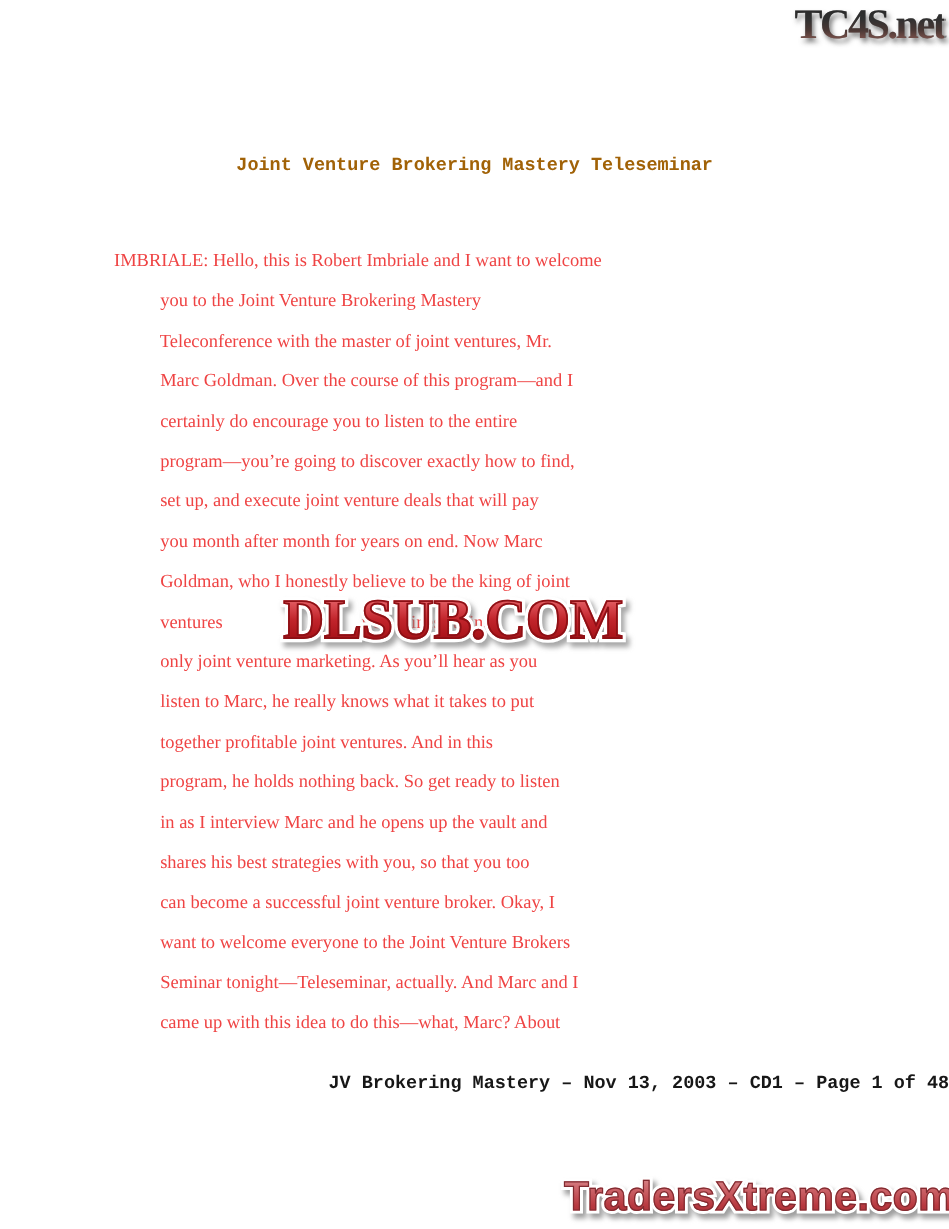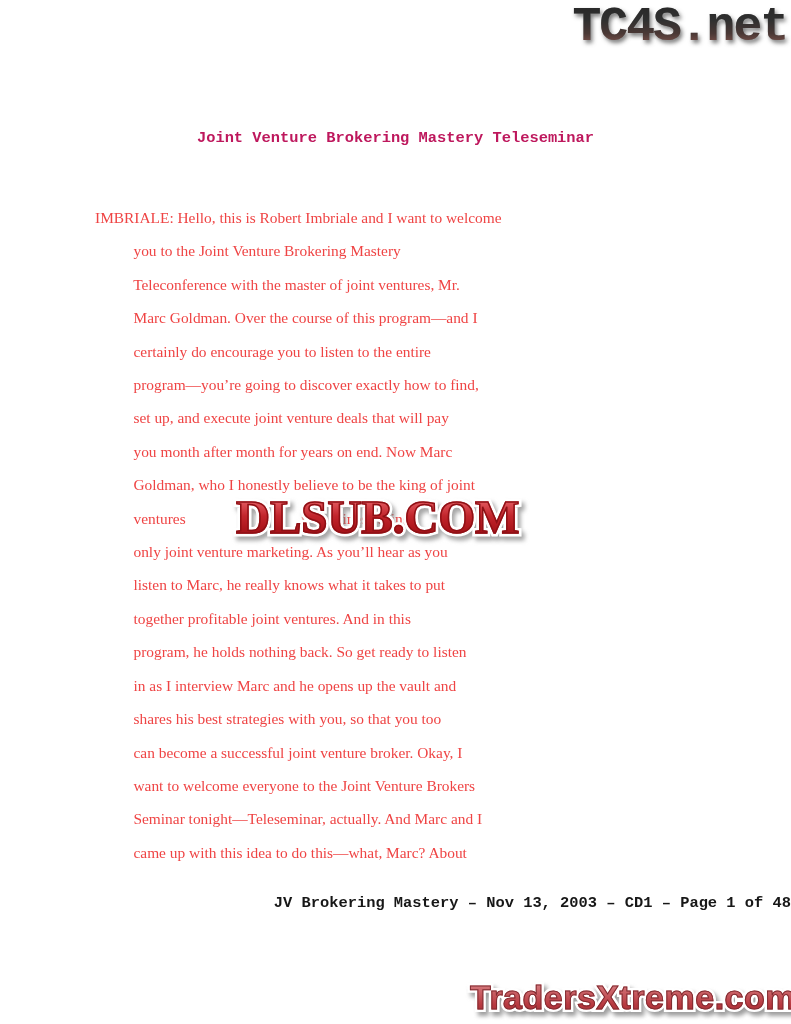--- a/index.html
+++ b/index.html
@@ -7,41 +7,41 @@
     position:relative;
     width:791px;height:1024px;
     background:#ffffff;
     overflow:hidden;
     font-family:"Liberation Mono", monospace;
   }
 
   
   .tc4s{
     position:absolute; top:3px; right:4px;
-    font-family:Liberation Mono, monospace;
-    font-weight:bold; font-size:48px; line-height:1;
+    font-family:Liberation Serif, serif;
+    font-weight:bold; font-size:35px; line-height:1;
     letter-spacing:-2px; white-space:nowrap;
   }
   .tc4s .layer-shadow{
     position:absolute; left:0; top:0;
     color:rgba(70,70,70,.55);
     text-shadow:2px 3px 4px rgba(90,90,90,.8);
   }
   .tc4s .layer-fill{
     position:relative;
     background:linear-gradient(#262626 0%, #303030 38%, #4a3835 62%, #7c524b 82%, #96665c 100%);
     -webkit-background-clip:text; background-clip:text;
     color:transparent;
   }
 
   
   .title{
     position:absolute; top:93px; left:0; width:791px;
     text-align:center; font-weight:bold;
-    font-size:15.4px; line-height:18px; color:#be185d;
+    font-size:15.4px; line-height:18px; color:#a16207;
     white-space:pre;
   }
 
   
   .transcript{
     position:absolute; left:95px; top:201px; margin:0;
     font-family:Liberation Serif, serif;
     font-size:15.4px; line-height:33.4px;
     color:#ef4444; white-space:pre;
   }

